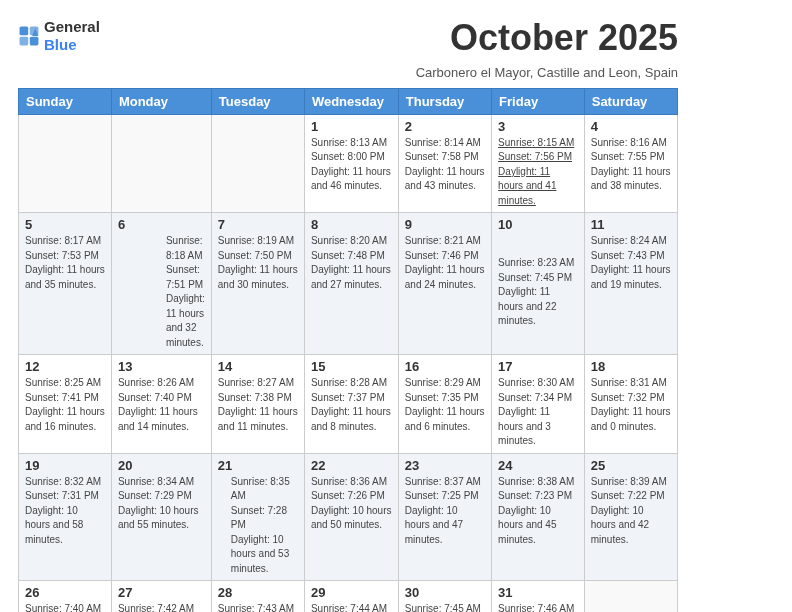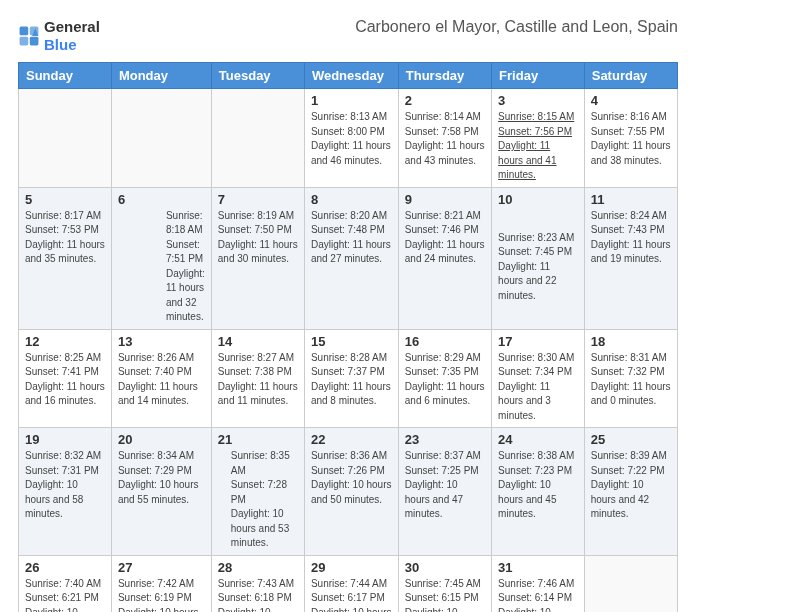--- a/index.html
+++ b/index.html
@@ -46,23 +46,23 @@
     .title-block {
       text-align: right;
     }
     .month-title {
       font-size: 36px;
       font-weight: bold;
       color: #333;
       line-height: 1.1;
     }
     .subtitle {
-      font-size: 16px;
+      font-size: 13px;
       color: #555;
-      margin-top: 0;
+      margin-top: 7px;
     }
     .calendar {
       width: 100%;
       border-collapse: collapse;
       margin-top: 8px;
     }
     .calendar th {
       background: #4a90d9;
       color: #fff;
       font-size: 13px;
@@ -116,20 +116,21 @@
       <div>
         <div>
           <span class="logo-text-general">General</span>
         </div>
         <div>
           <span class="logo-text-blue">Blue</span>
         </div>
       </div>
     </div>
     <div class="title-block">
+      <div class="month-title">October 2025</div>
       <div class="subtitle">Carbonero el Mayor, Castille and Leon, Spain</div>
     </div>
   </div>
 
   <table class="calendar">
     <thead>
       <tr>
         <th>Sunday</th>
         <th>Monday</th>
         <th>Tuesday</th>

